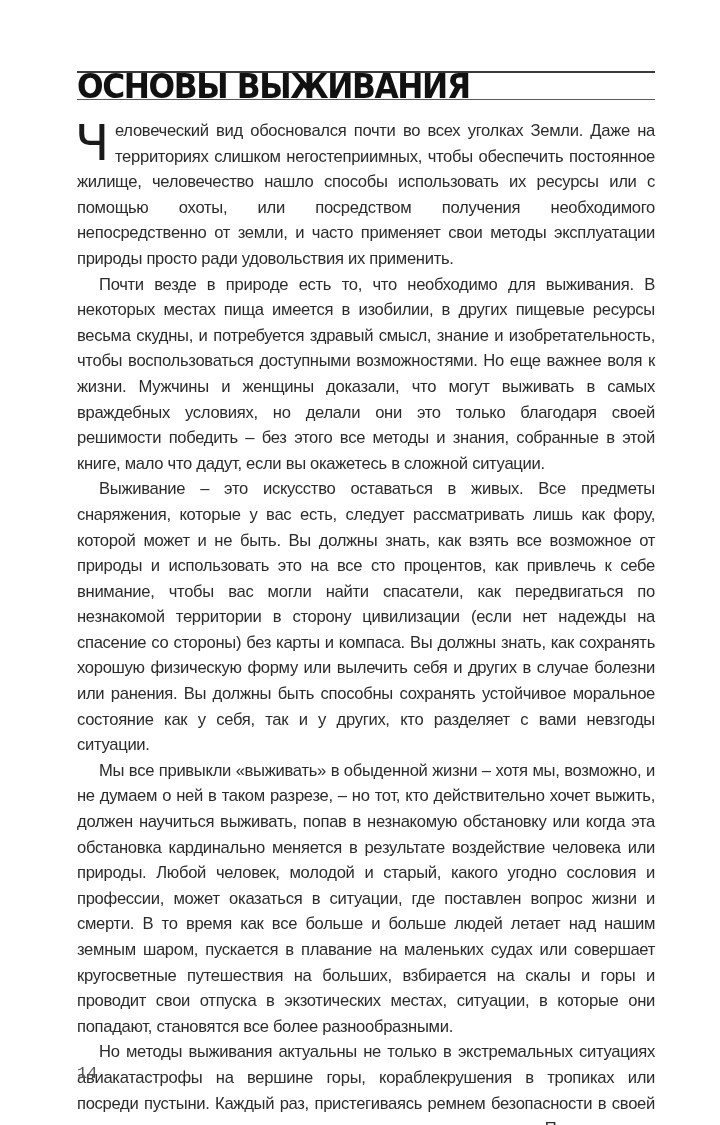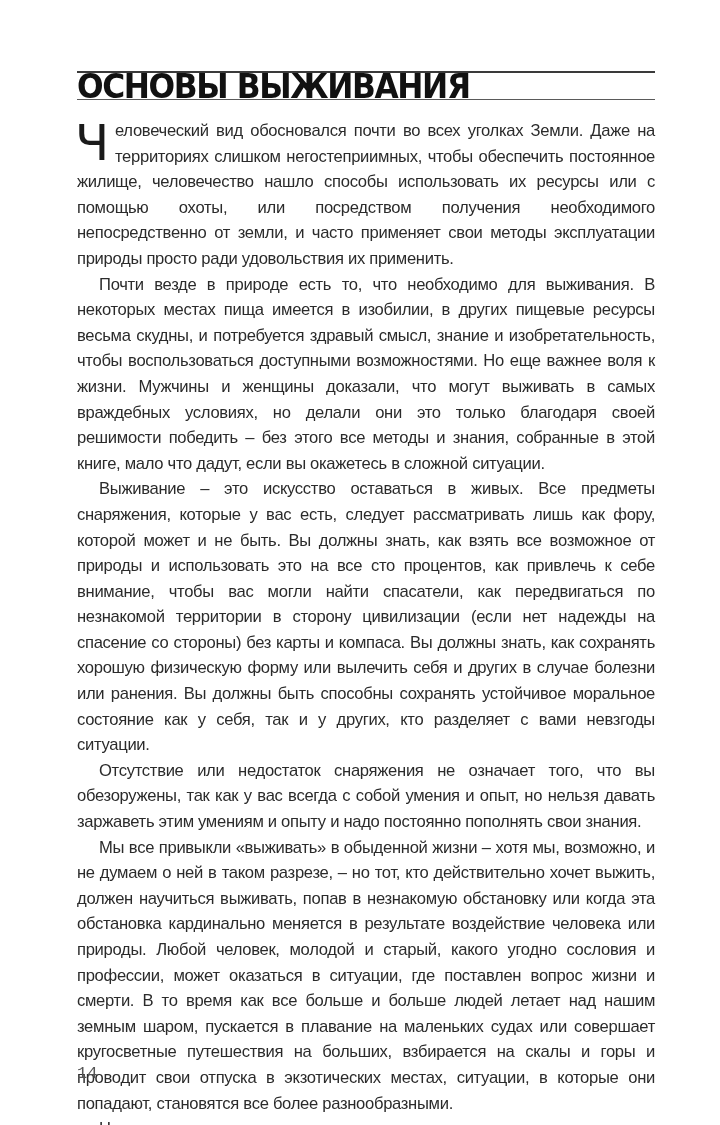--- a/index.html
+++ b/index.html
@@ -39,19 +39,18 @@
 
 <div class="page">
   <div class="rule-top"></div>
   <h1 class="title">ОСНОВЫ ВЫЖИВАНИЯ</h1>
   <div class="rule-bottom"></div>
 
   <div class="body-text">
     <p class="para first"><span class="dropcap">Ч</span><span>еловеческий вид обосновался почти во всех уголках Земли. Даже на территориях слишком негостеприимных, чтобы обеспечить постоянное жилище, человечество нашло способы использовать их ресурсы или с помощью охоты, или посредством получения необходимого непосредственно от земли, и часто применяет свои методы эксплуатации природы просто ради удовольствия их применить.</span></p>
     <p class="para">Почти везде в природе есть то, что необходимо для выживания. В некоторых местах пища имеется в изобилии, в других пищевые ресурсы весьма скудны, и потребуется здравый смысл, знание и изобретательность, чтобы воспользоваться доступными возможностями. Но еще важнее воля к жизни. Мужчины и женщины доказали, что могут выживать в самых враждебных условиях, но делали они это только благодаря своей решимости победить – без этого все методы и знания, собранные в этой книге, мало что дадут, если вы окажетесь в сложной ситуации.</p>
     <p class="para">Выживание – это искусство оставаться в живых. Все предметы снаряжения, которые у вас есть, следует рассматривать лишь как фору, которой может и не быть. Вы должны знать, как взять все возможное от природы и использовать это на все сто процентов, как привлечь к себе внимание, чтобы вас могли найти спасатели, как передвигаться по незнакомой территории в сторону цивилизации (если нет надежды на спасение со стороны) без карты и компаса. Вы должны знать, как сохранять хорошую физическую форму или вылечить себя и других в случае болезни или ранения. Вы должны быть способны сохранять устойчивое моральное состояние как у себя, так и у других, кто разделяет с вами невзгоды ситуации.</p>
-    <p class="para">Отсутствие или недостаток снаряжения не означает того, что вы обезоружены, так как у вас всегда с собой умения и опыт, но нельзя давать заржаветь этим умениям и опыту и надо постоянно пополнять свои знания.</p>
     <p class="para">Мы все привыкли «выживать» в обыденной жизни – хотя мы, возможно, и не думаем о ней в таком разрезе, – но тот, кто действительно хочет выжить, должен научиться выживать, попав в незнакомую обстановку или когда эта обстановка кардинально меняется в результате воздействие человека или природы. Любой человек, молодой и старый, какого угодно сословия и профессии, может оказаться в ситуации, где поставлен вопрос жизни и смерти. В то время как все больше и больше людей летает над нашим земным шаром, пускается в плавание на маленьких судах или совершает кругосветные путешествия на больших, взбирается на скалы и горы и проводит свои отпуска в экзотических местах, ситуации, в которые они попадают, становятся все более разнообразными.</p>
     <p class="para">Но методы выживания актуальны не только в экстремальных ситуациях авиакатастрофы на вершине горы, кораблекрушения в тропиках или посреди пустыни. Каждый раз, пристегиваясь ремнем безопасности в своей автомашине, вы повышаете свои шансы на выживание. Посмотрев по сторонам при переходе улицы</p>
   </div>
 </div>
 
 <div class="page-number">14</div>
 
 </body></html>

